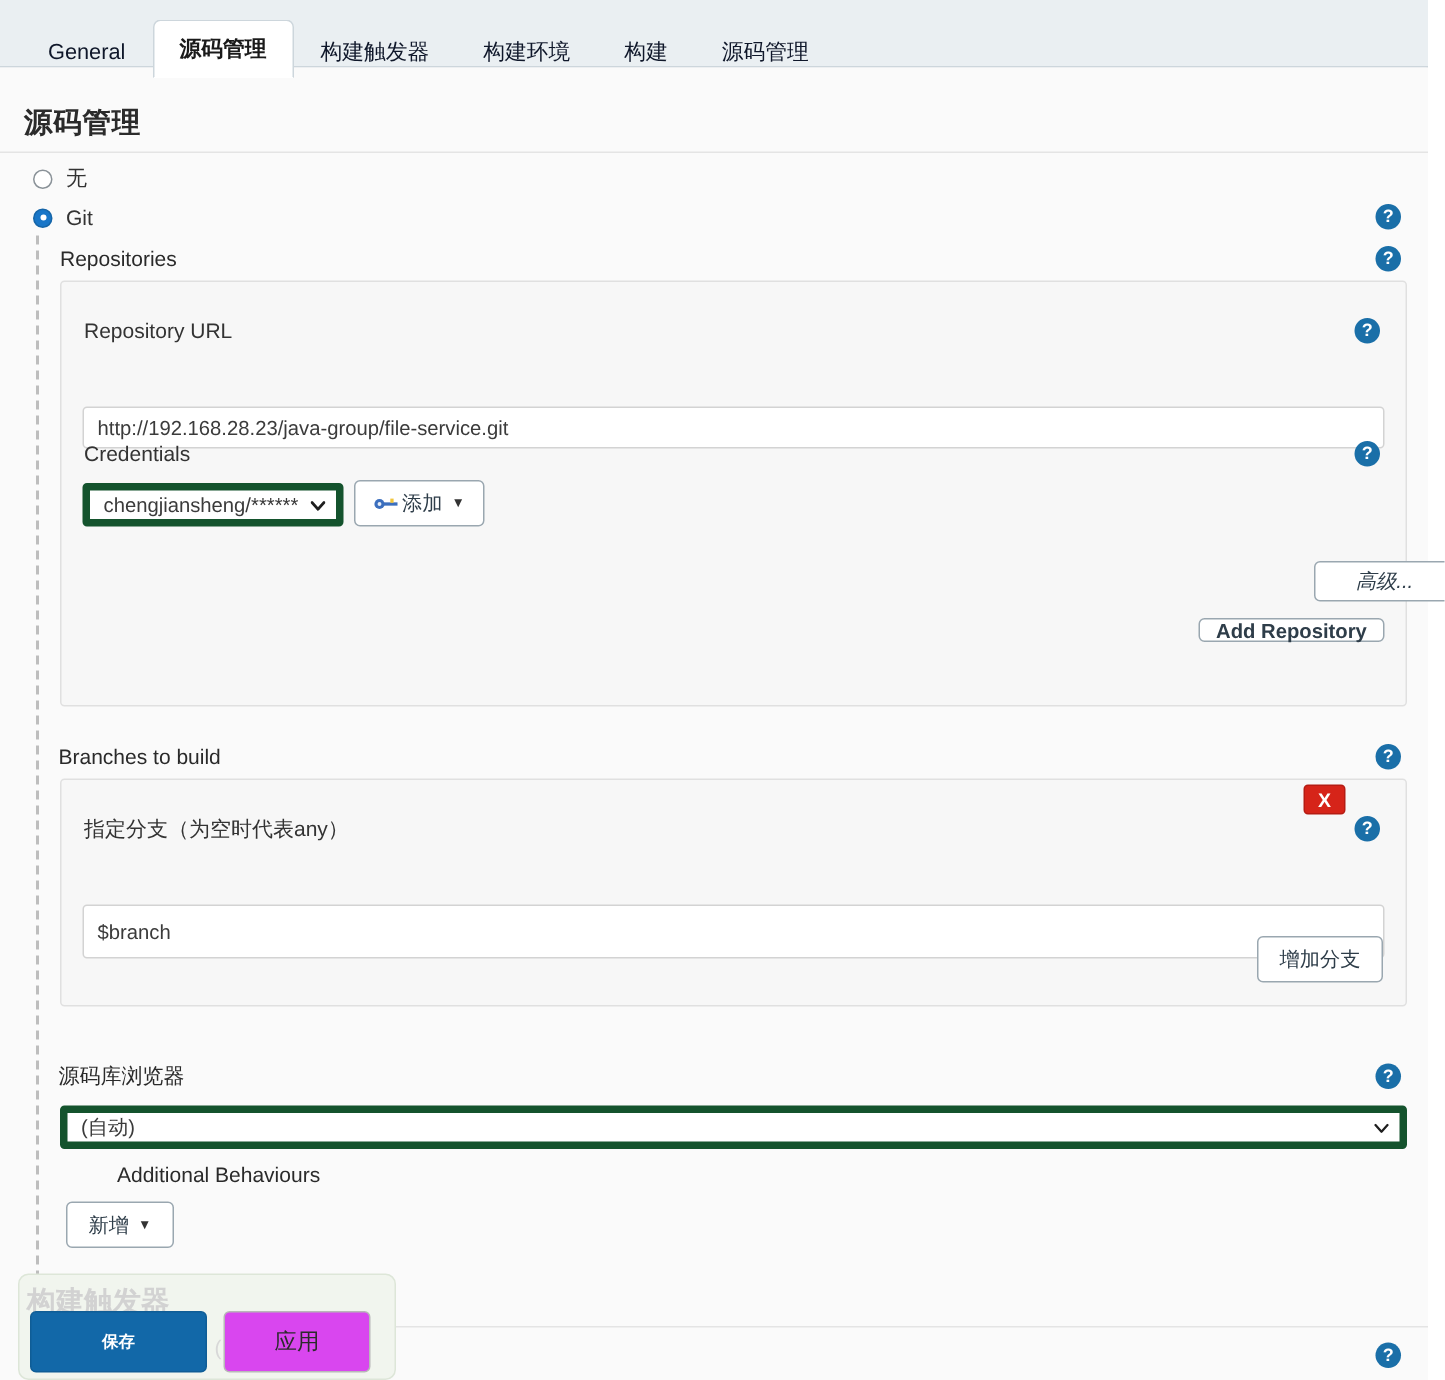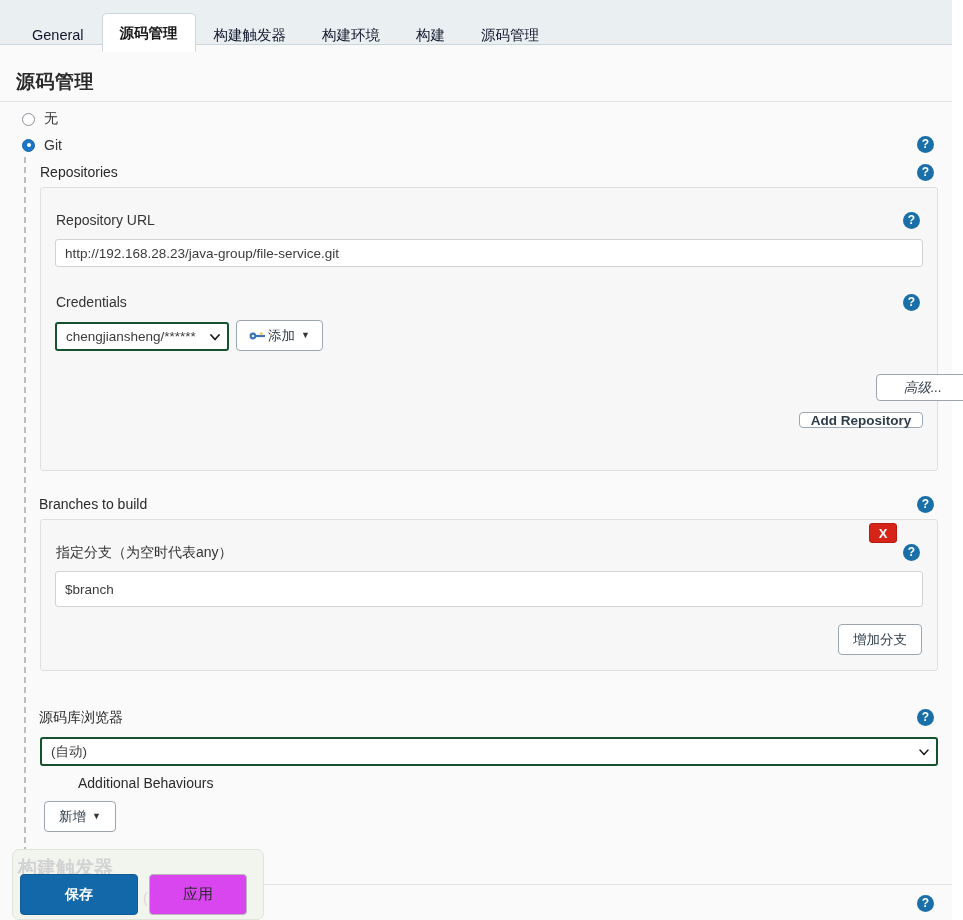--- a/index.html
+++ b/index.html
@@ -144,26 +144,27 @@
     position: absolute;
     background: #ffffff;
     border: 1px solid #d3d3d3;
     border-radius: 3px;
     font-size: 13.5px;
     color: #3b3b3b;
     padding: 0 9px;
     display: flex;
     align-items: center;
     font-family: "Liberation Sans", sans-serif;
+    margin-top: 32px;
   }
   
   .sel {
     position: absolute;
     background: #ffffff;
-    border: 2px solid #14532d;
+    border: 5px solid #14532d;
     border-radius: 3px;
     font-size: 13.5px;
     color: #3b3b3b;
     padding: 0 26px 0 9px;
     display: flex;
     align-items: center;
     overflow: hidden;
     cursor: pointer;
   }
   .sel .caret {
@@ -259,21 +260,21 @@
     display: flex;
     gap: 11px;
     z-index: 20;
   }
   .btn-save {
     width: 118px; height: 41px;
     background: #1268a8;
     border: 1px solid #0f5d96;
     border-radius: 4px;
     color: #ffffff;
-    font-size: 14px;
+    font-size: 11px;
     font-weight: bold;
     display: flex;
     align-items: center;
     justify-content: center;
     cursor: pointer;
   }
   .btn-apply {
     width: 98px; height: 41px;
     background: #d946ef;
     border: 1px solid #b8b8b8;

